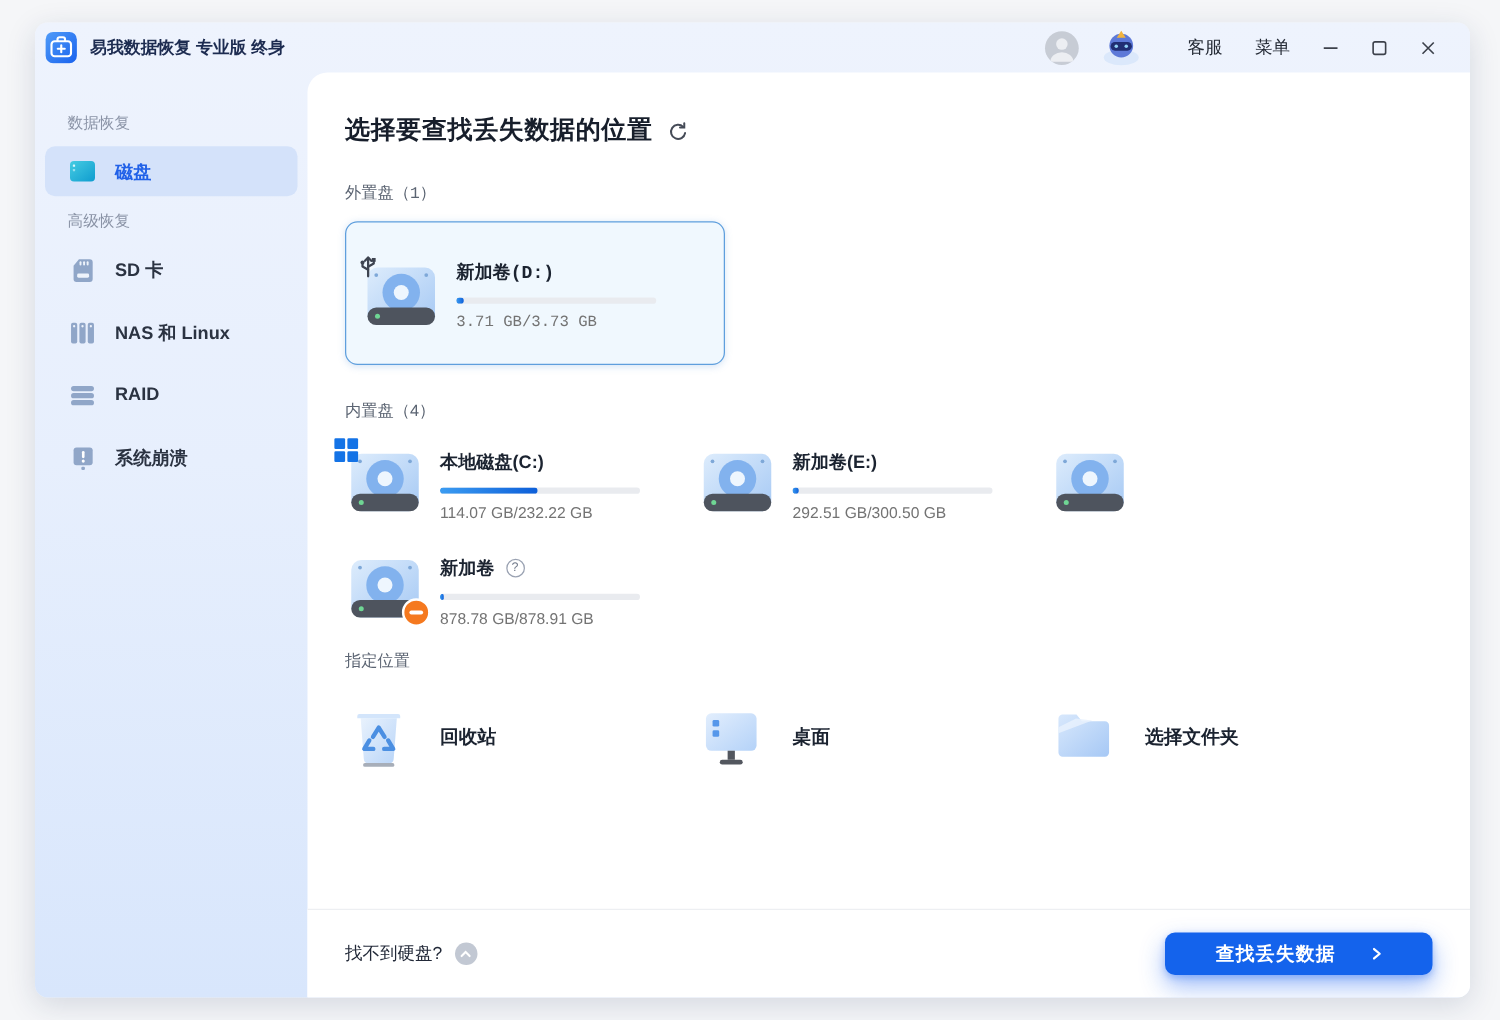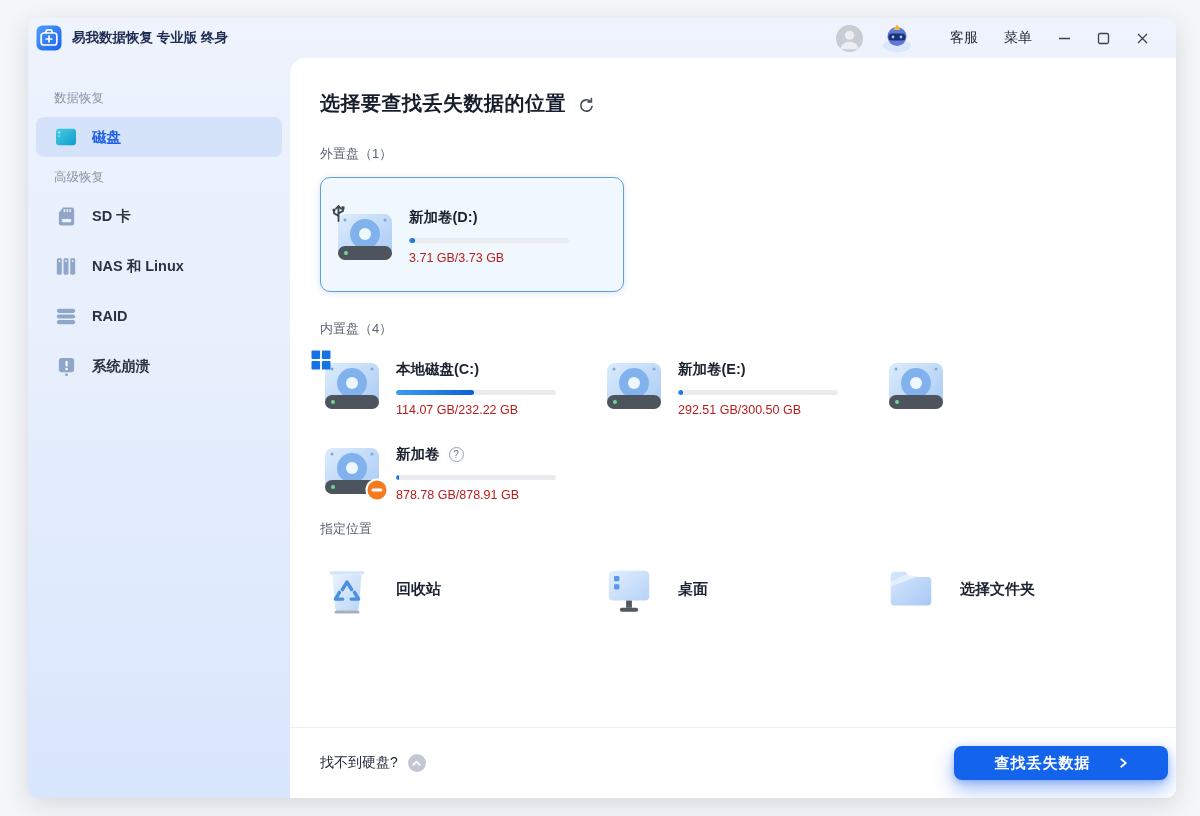--- a/index.html
+++ b/index.html
@@ -21,54 +21,54 @@
   .tb-left { display:flex; align-items:center; gap:10px; }
   .app-title { font-size:13.5px; font-weight:600; color:#1d2c51; }
   .tb-right { margin-left:auto; display:flex; align-items:center; }
   .avatar { width:27px; height:27px; border-radius:50%; background:#c7ccd5; overflow:hidden;
             display:flex; align-items:flex-end; justify-content:center; margin-right:16px; cursor:pointer; }
   .mascot { margin-right:22px; cursor:pointer; display:flex; }
   .tb-text { font-size:14px; color:#252b36; padding:6px 13px; cursor:pointer; }
   .win-ctl { padding:6px 13px; display:flex; align-items:center; cursor:pointer; }
   
   .body-row { display:flex; height:740px; }
-  .sidebar { width:262px; flex:none; padding-top:20px; }
+  .sidebar { width:218px; flex:none; padding-top:20px; }
   .sb-header { font-size:12.5px; color:#8a93a6; margin:12px 0 10px 26px; }
   .sb-section + .sb-section { margin-top:12px; }
   .sb-item { display:flex; align-items:center; gap:15px; height:40px; margin:0 8px 10px 8px;
              padding-left:19px; border-radius:8px; cursor:pointer; }
   .sb-item.selected { background:#d4e2fa; }
   .sb-icon { display:flex; width:22px; justify-content:center; }
   .sb-label { font-size:14.5px; font-weight:700; color:#2b3342; }
   .sb-item.selected .sb-label { color:#2161e8; }
   .main { flex:1; background:#fff; border-top-left-radius:16px; display:flex; flex-direction:column; }
   .content { flex:1; padding:32px 32px 0 30px; }
   
   .page-title-row { display:flex; align-items:center; gap:12px; margin-bottom:28px; }
   .page-title { font-size:20px; font-weight:700; color:#171e2b; letter-spacing:.5px; }
   .refresh-btn { display:flex; margin-top:3px; cursor:pointer; }
   .section-label { font-size:13px; color:#5b6472; margin-bottom:14px; }
-  .ext-row { margin-bottom:28px; }
+  .ext-row { margin-bottom:28px;font-family:Liberation Mono, monospace; }
   .drive { display:flex; gap:12px; align-items:flex-start; cursor:pointer; }
   .drive.card { width:304px; border:1.5px solid #5f9fdd; background:#f0f8fe; border-radius:10px;
                 padding:26px 12px; box-shadow:0 1px 6px rgba(90,150,220,.25);align-items:flex-end; }
   .drive-icon-wrap { position:relative; width:64px; height:58px; flex:none; }
   .badge { position:absolute; display:flex; }
   .badge.usb { left:-5px; top:-5px; }
   .badge.windows { left:-9px; top:-6px; }
   .badge.offline { right:-5px; bottom:-3px; }
   .drive-info { padding-top:4px; }
   .drive-name-row { display:flex; align-items:center; gap:9px; }
   .drive-name { font-size:14.5px; font-weight:700; color:#1b2330; }
   .help-icon { width:15px; height:15px; border-radius:50%; border:1px solid #9aa2b2;
                display:flex; align-items:center; justify-content:center; cursor:pointer; }
   .help-icon::after { content:"?"; font-size:10px; color:#717a8a; }
   .bar { width:160px; height:5px; border-radius:3px; background:#e9ebef; margin:11px 0 8px; overflow:hidden; }
   .bar-fill { height:100%; border-radius:3px; background:linear-gradient(90deg,#3b9cf2,#0d5fd9); }
-  .drive-capacity { font-size:12.5px; color:#b91c1c; }
+  .drive-capacity { font-size:12.5px; color:#737373; }
   .drive-grid { display:grid; grid-template-columns:282px 282px 282px; row-gap:24px; margin-bottom:18px; }
   .loc-grid { display:grid; grid-template-columns:282px 282px 282px; margin-top:24px; }
   .loc-item { display:flex; align-items:center; gap:22px; cursor:pointer; }
   .loc-icon { display:flex; }
   .loc-label { font-size:15px; font-weight:700; color:#1b2330; }
   
   .footer { height:71px; border-top:1px solid #edeff2; display:flex; align-items:center;
             padding:0 30px; background:#fff; }
   .nf { display:flex; align-items:center; gap:10px; cursor:pointer; }
   .nf-label { font-size:14px; color:#222938; }

